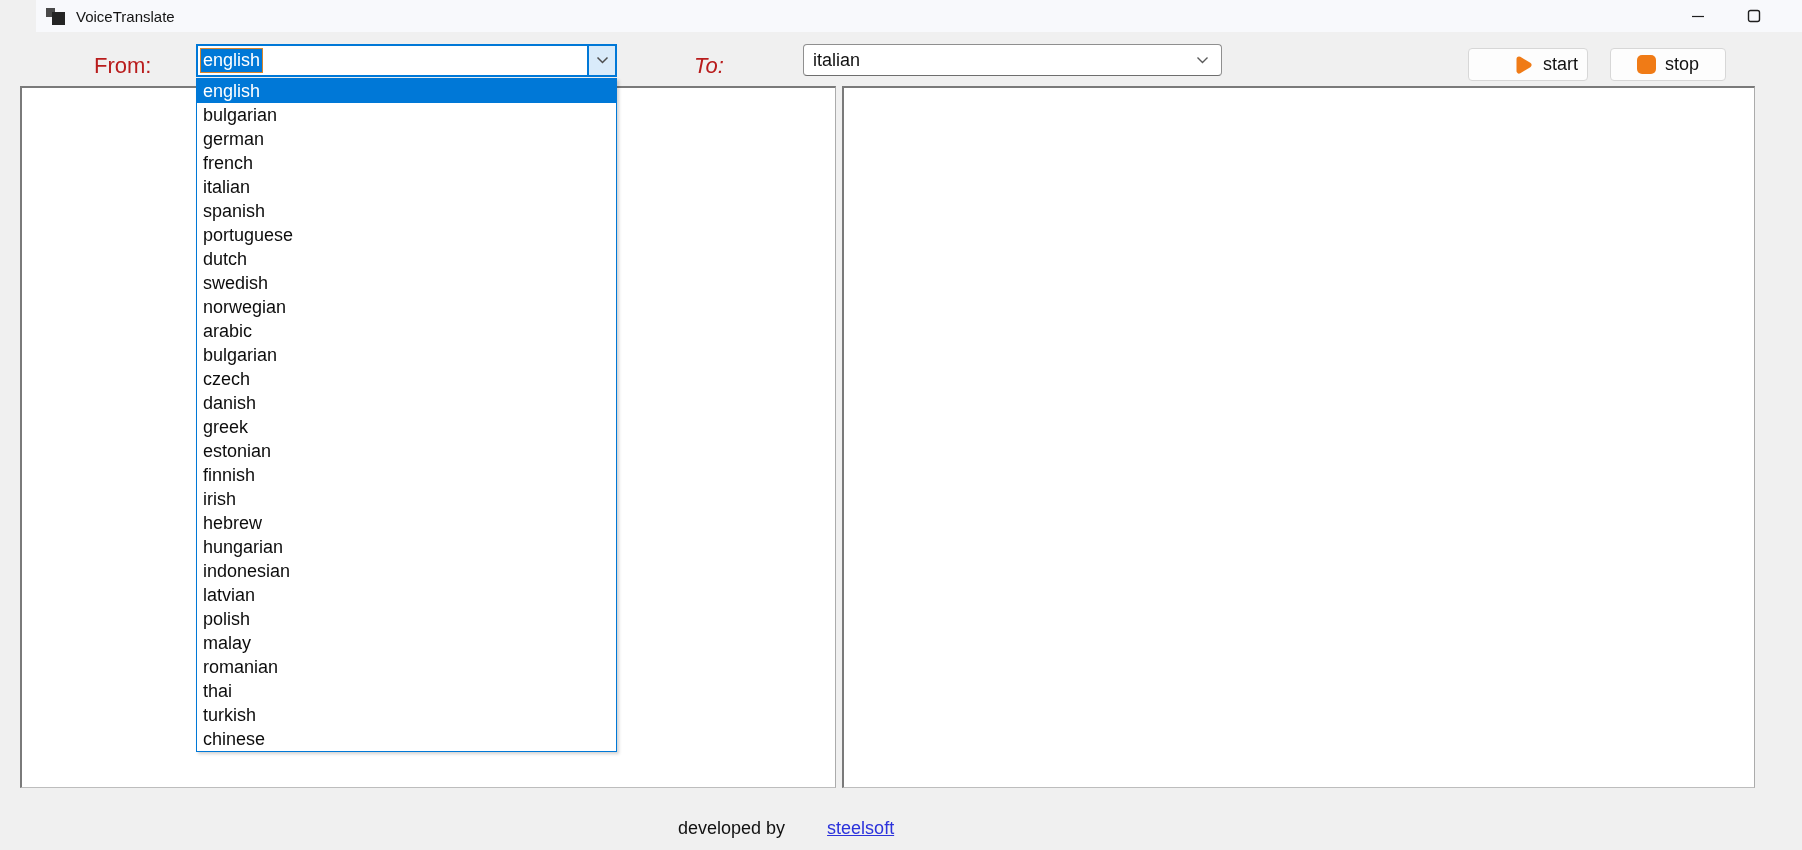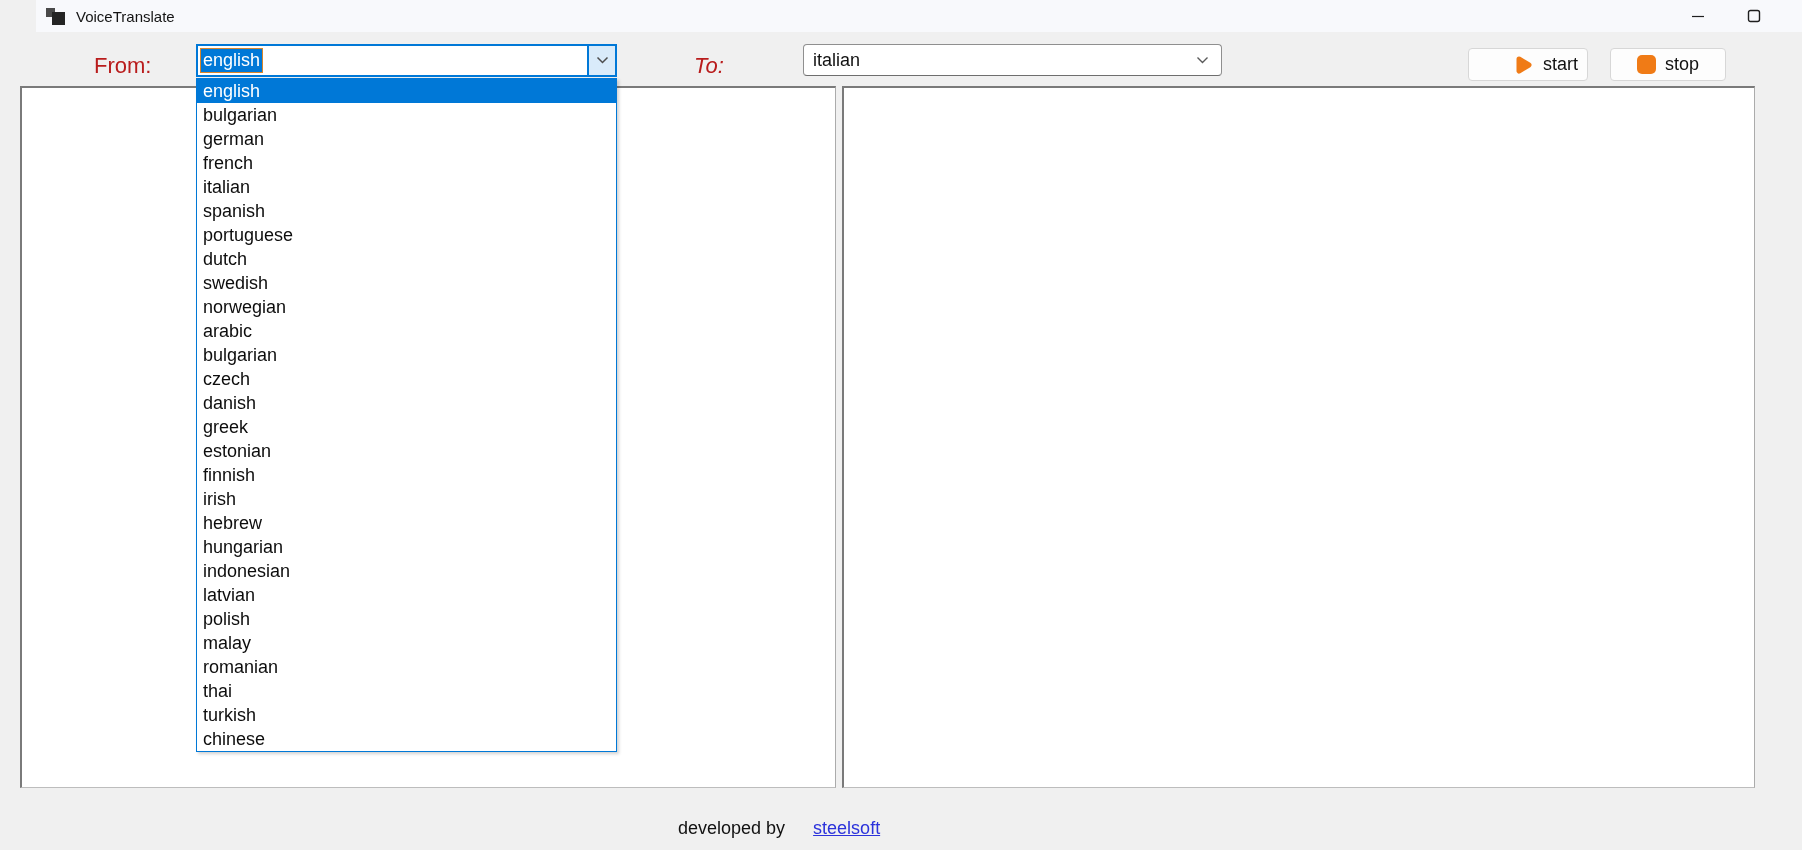--- a/index.html
+++ b/index.html
@@ -64,21 +64,21 @@
     background:#fff; border:1px solid #0078d7; box-sizing:border-box; z-index:50;
     box-shadow:2px 2px 3px rgba(0,0,0,0.18);
   }
   .dd-item{
     height:24px; line-height:24px; font-size:18px; padding-left:6px;
     color:#0d0d0d; white-space:nowrap; overflow:hidden;
   }
   .dd-item.selected{background:#0078d7; color:#fff;}
   
   .footer{
-    position:absolute; left:678px; top:818px; display:flex; align-items:center; gap:15px;
+    position:absolute; left:678px; top:818px; display:flex; align-items:center; gap:29px;
     font-size:18px; color:#111;
   }
   .footer a{color:#2b32db; text-decoration:underline; cursor:pointer;margin-left:13px;}
 </style>
 </head>
 <body>
 
 <div class="window">
 
   <div class="titlebar">

